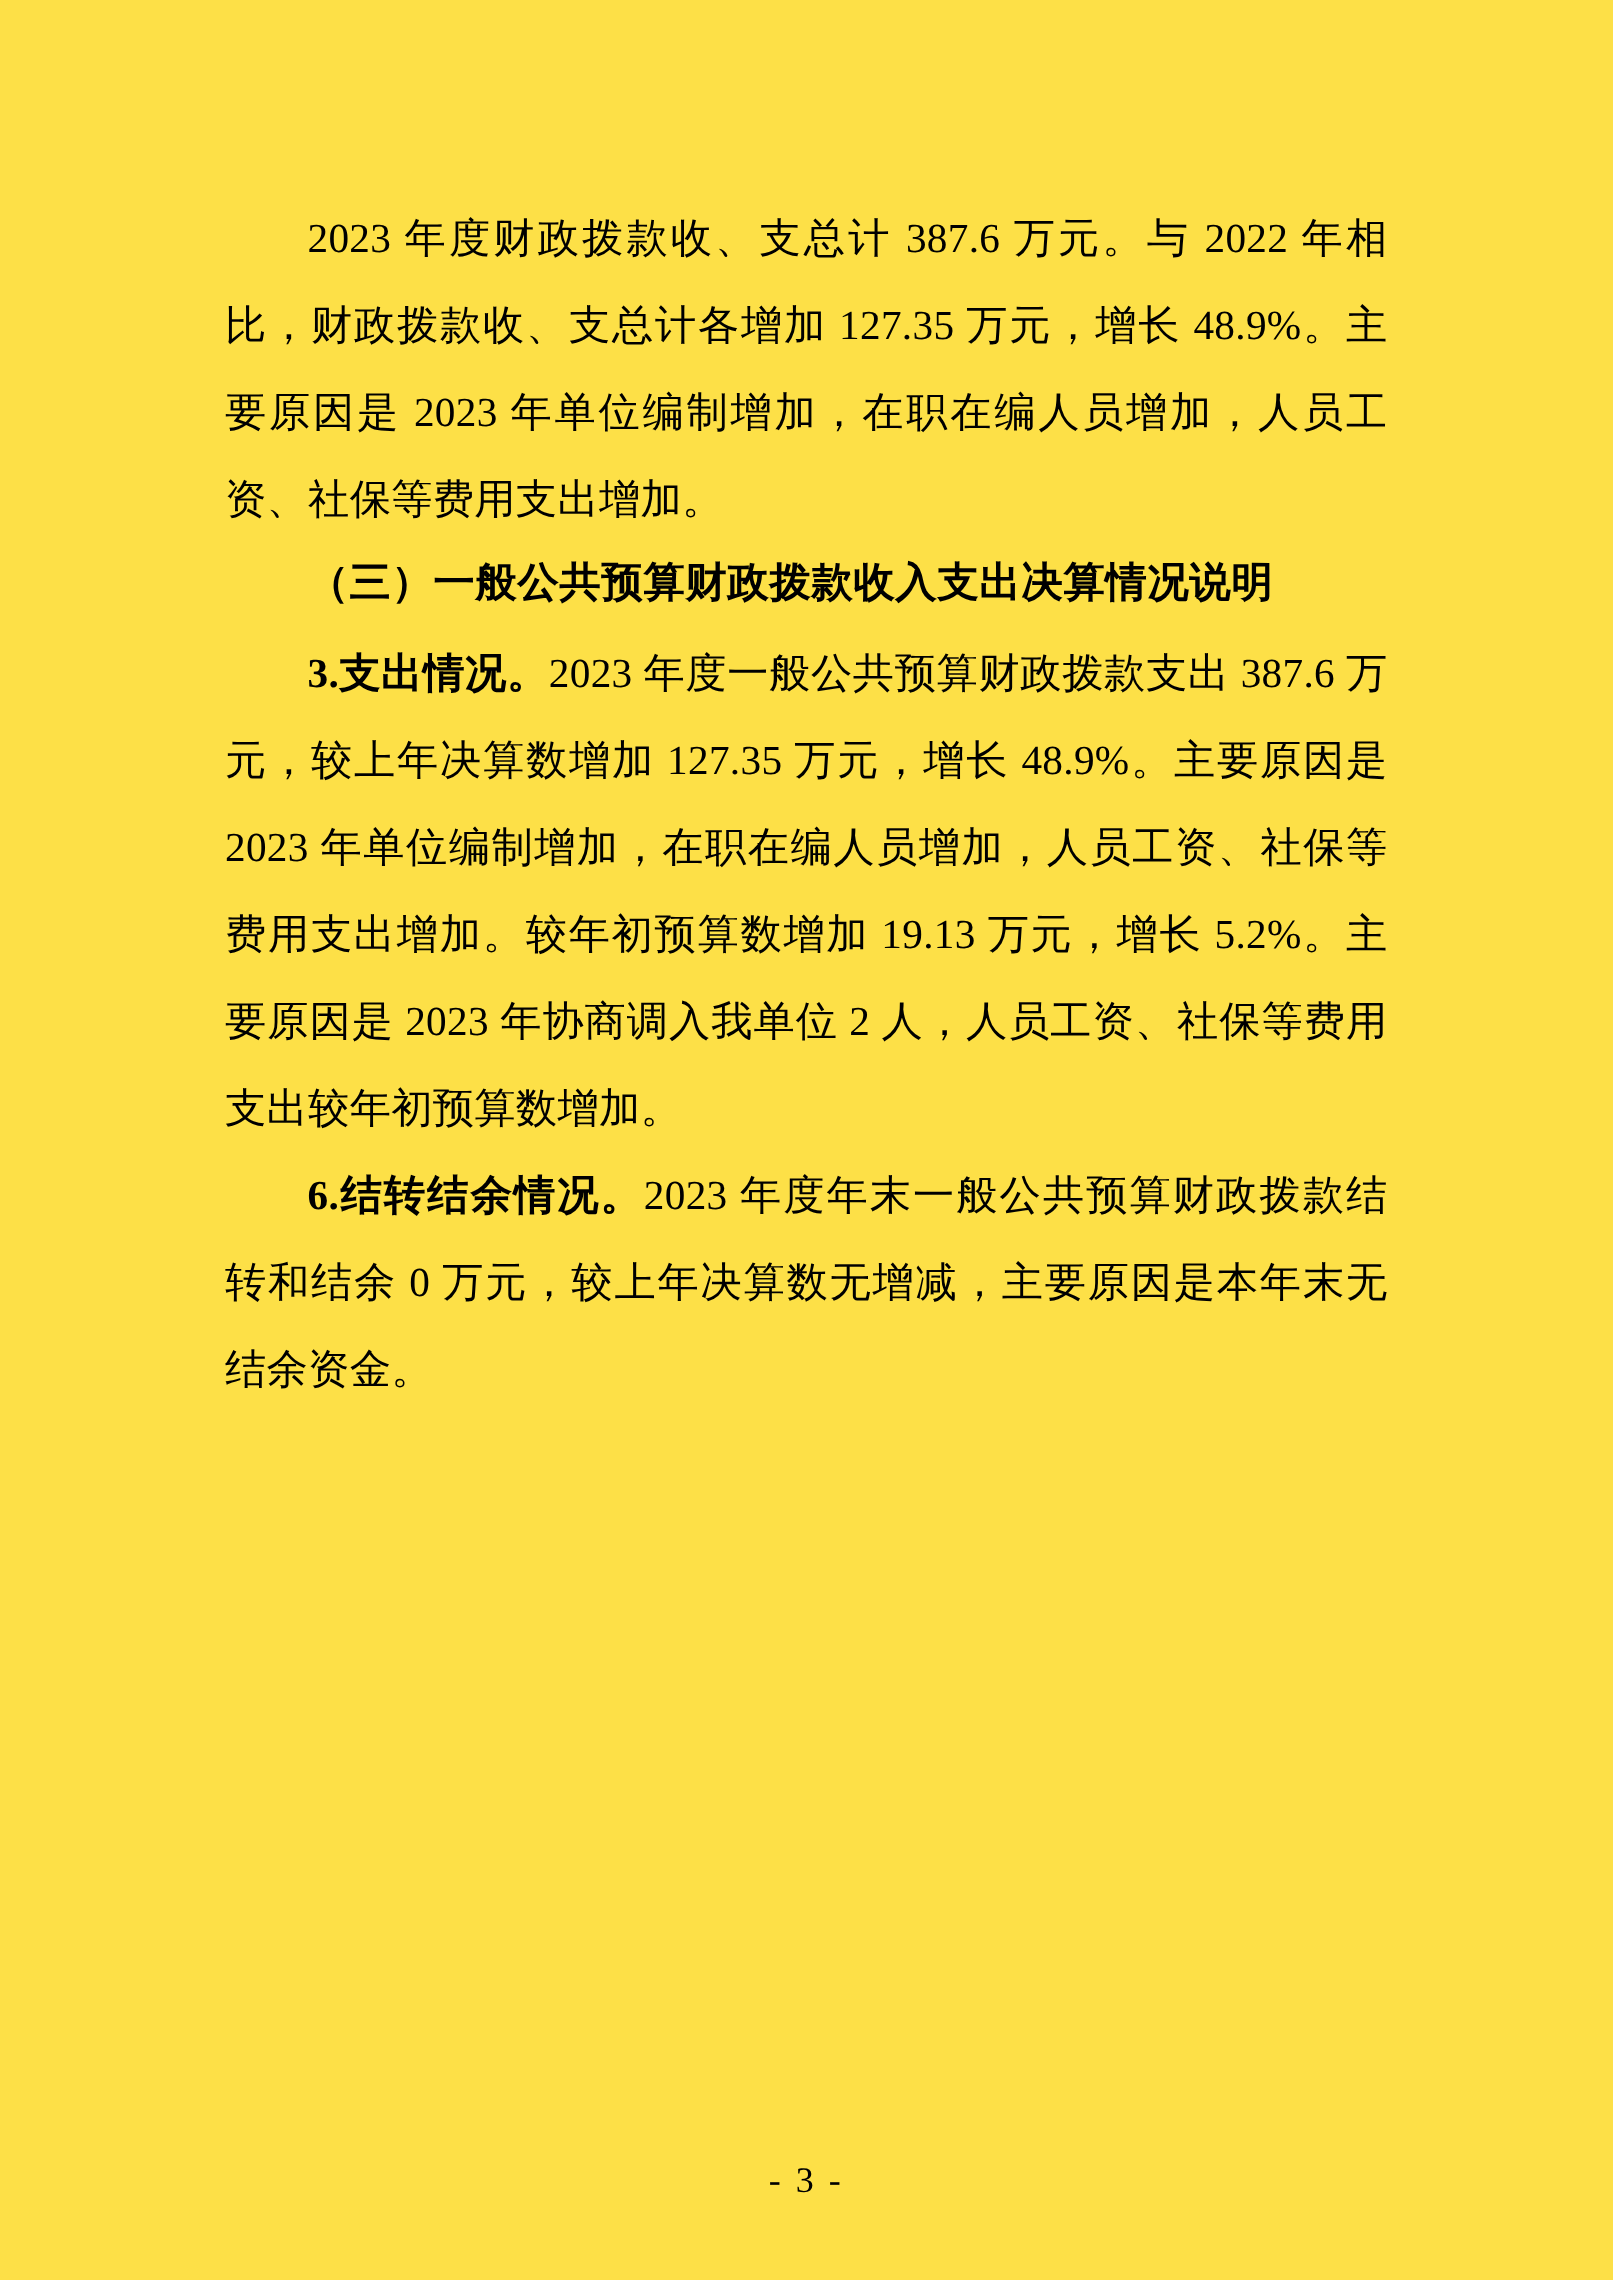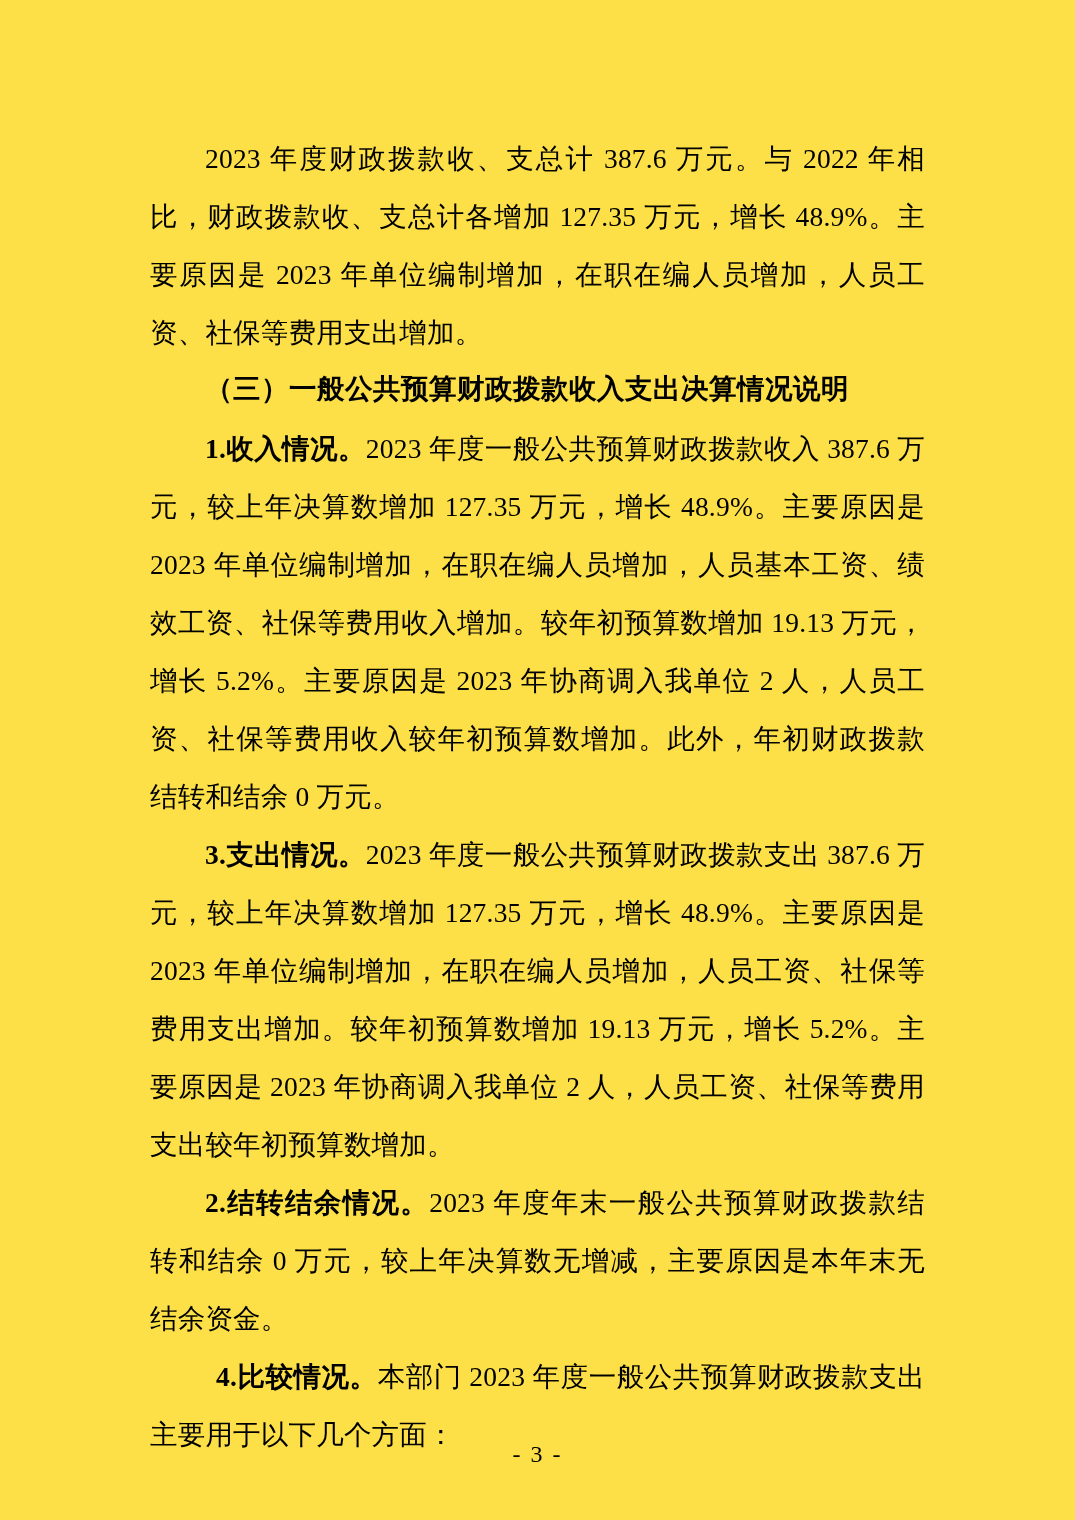--- a/index.html
+++ b/index.html
@@ -58,33 +58,27 @@
 <body>
 
 <div class="page">
 
   <div class="body-text">
 
     <p class="para">2023 年度财政拨款收、支总计 387.6 万元。与 2022 年相比，财政拨款收、支总计各增加 127.35 万元，增长 48.9%。主要原因是 2023 年单位编制增加，在职在编人员增加，人员工资、社保等费用支出增加。</p>
 
     <p class="heading">（三）一般公共预算财政拨款收入支出决算情况说明</p>
 
-    <p class="para">
-      <span class="lead">1.收入情况。</span><span>2023 年度一般公共预算财政拨款收入 387.6 万元，较上年决算数增加 127.35 万元，增长 48.9%。主要原因是 2023 年单位编制增加，在职在编人员增加，人员基本工资、绩效工资、社保等费用收入增加。较年初预算数增加 19.13 万元，增长 5.2%。主要原因是 2023 年协商调入我单位 2 人，人员工资、社保等费用收入较年初预算数增加。此外，年初财政拨款结转和结余 0 万元。</span>
-    </p>
 
     <p class="para">
       <span class="lead">3.支出情况。</span><span>2023 年度一般公共预算财政拨款支出 387.6 万元，较上年决算数增加 127.35 万元，增长 48.9%。主要原因是 2023 年单位编制增加，在职在编人员增加，人员工资、社保等费用支出增加。较年初预算数增加 19.13 万元，增长 5.2%。主要原因是 2023 年协商调入我单位 2 人，人员工资、社保等费用支出较年初预算数增加。</span>
     </p>
 
     <p class="para">
-      <span class="lead">2.结转结余情况。</span><span>2023 年度年末一般公共预算财政拨款结转和结余 0 万元，较上年决算数无增减，主要原因是本年末无结余资金。</span>
+      <span class="lead">6.结转结余情况。</span><span>2023 年度年末一般公共预算财政拨款结转和结余 0 万元，较上年决算数无增减，主要原因是本年末无结余资金。</span>
     </p>
 
-    <p class="para indent-extra">
-      <span class="lead">4.比较情况。</span><span>本部门 2023 年度一般公共预算财政拨款支出主要用于以下几个方面：</span>
-    </p>
 
   </div>
 
   <div class="footer">- 3 -</div>
 
 </div>
 
 </body></html>

